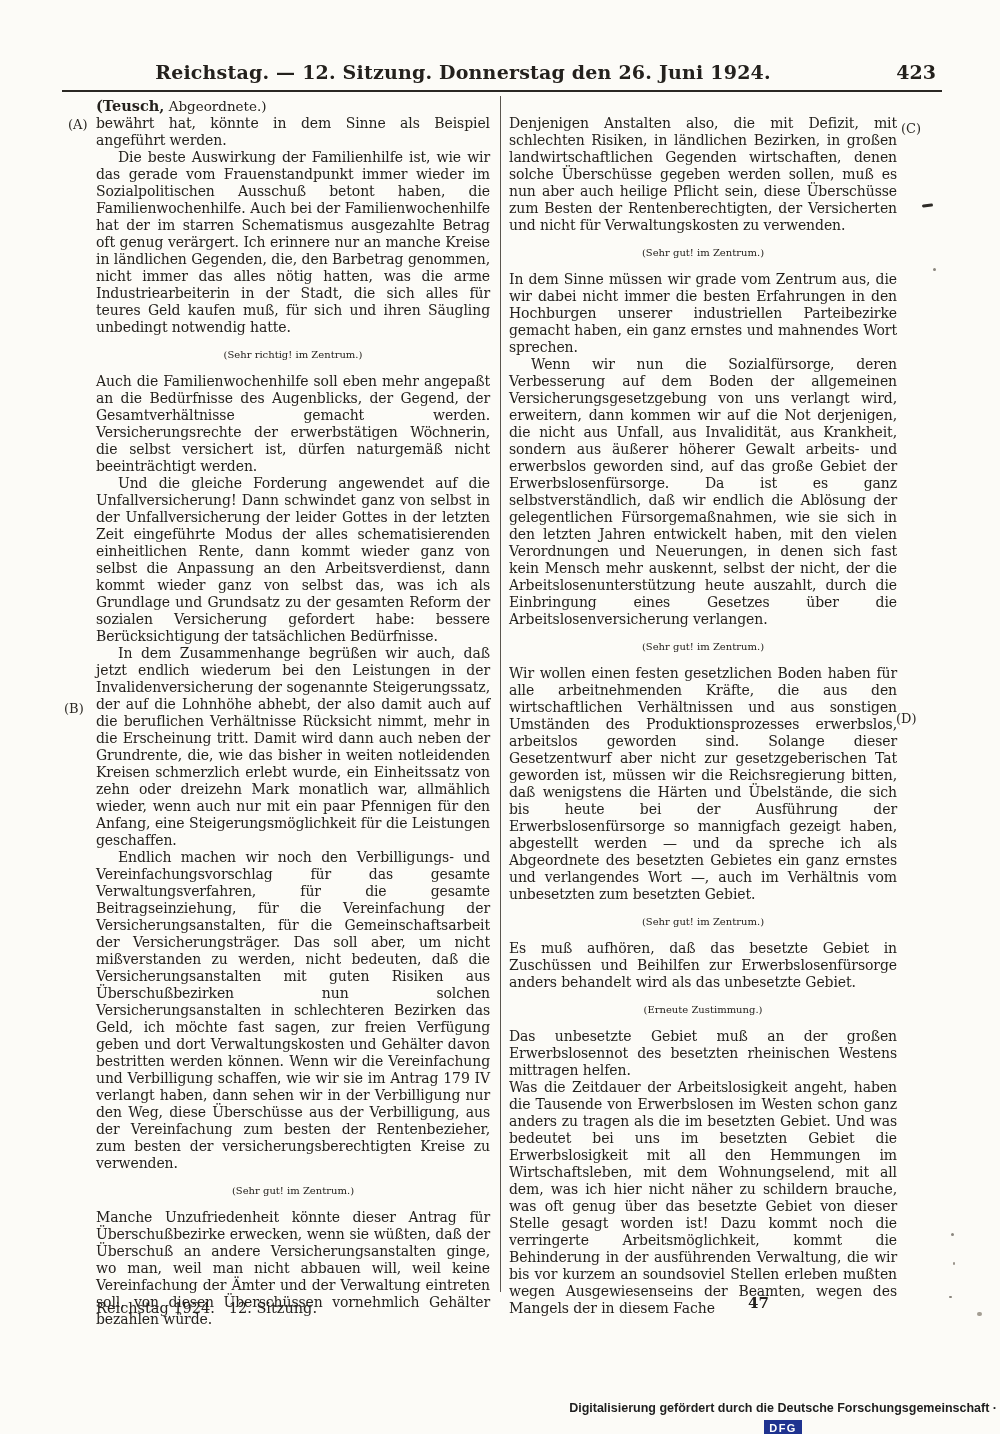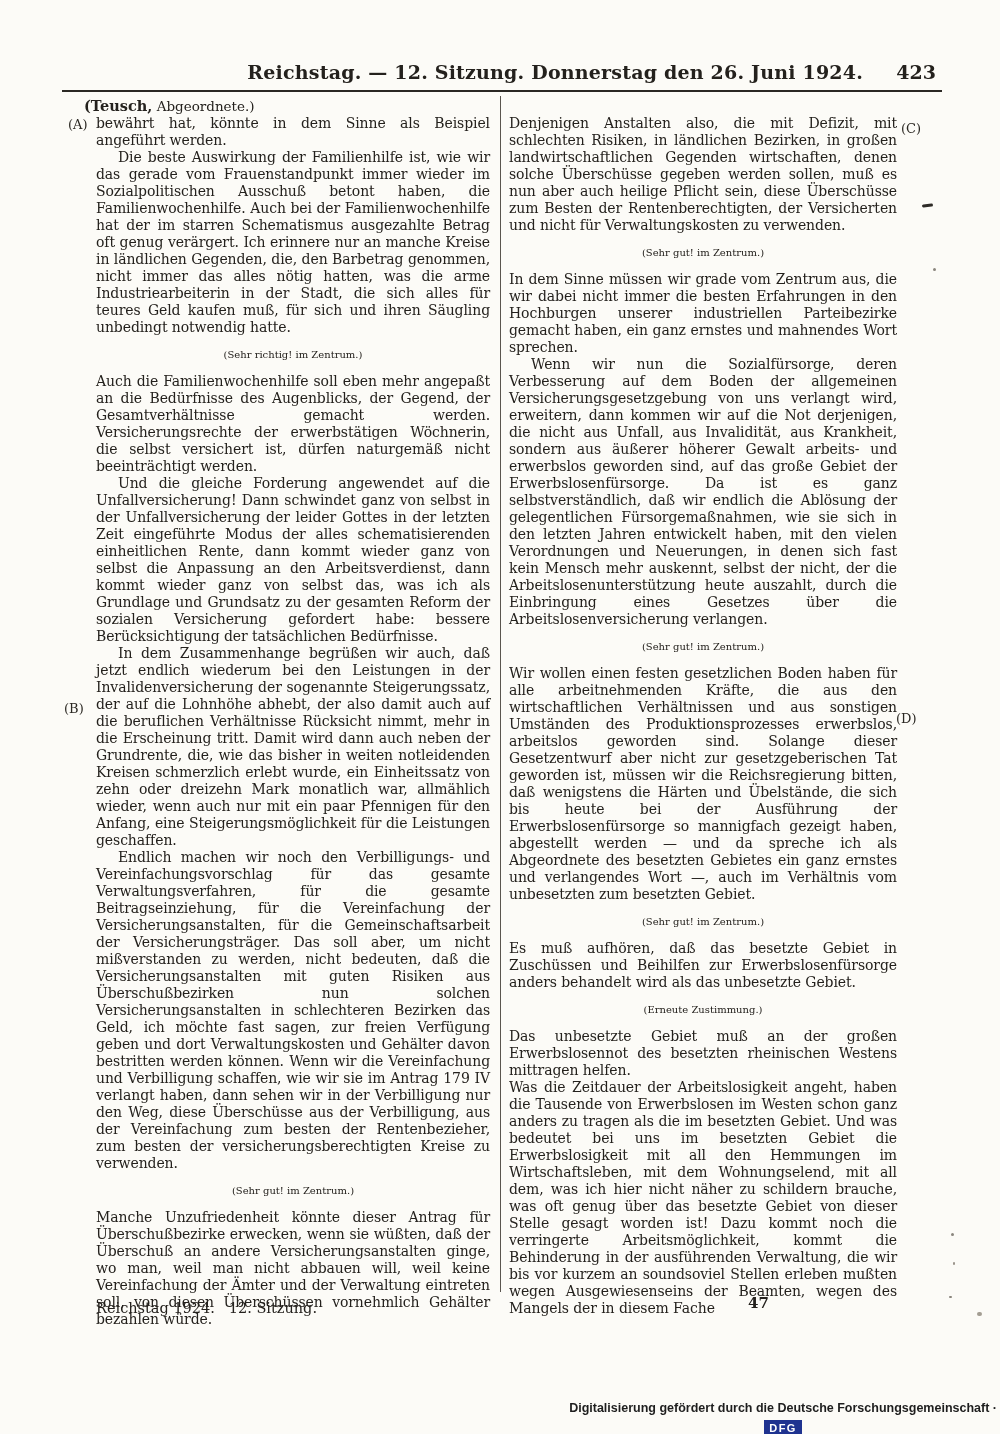--- a/index.html
+++ b/index.html
@@ -4,35 +4,35 @@
 <style>
   html,body { margin:0; padding:0; background:#ffffff; }
   .page {
     position:relative; width:1000px; height:1434px;
     background:#fcfbf7; overflow:hidden;
     font-family:"DejaVu Serif", serif; color:#24211d;
     -webkit-font-smoothing:antialiased;
   }
   .header-title {
     position:absolute; top:61px; left:63px; width:800px;
-    text-align:right; font-size:19px; font-weight:700; letter-spacing:.2px;
+    text-align:center; font-size:19px; font-weight:700; letter-spacing:.2px;
   }
   .page-number {
     position:absolute; top:61px; left:876px; width:60px;
     text-align:right; font-size:19px; font-weight:700;
   }
   .header-rule {
     position:absolute; top:90px; left:62px; width:880px; height:2px;
     background:#2b2824;
   }
   .col-divider {
     position:absolute; top:96px; left:500px; width:1px; height:1196px;
     background:#5a554e;
   }
-  .speaker-heading { position:absolute; top:97px; left:84px; font-size:13.5px; }
+  .speaker-heading { position:absolute; top:97px; left:96px; font-size:13.5px; }
   .speaker-name   { font-weight:700; font-size:14.5px; }
   .column { position:absolute; top:115px; }
   .column.left  { left:96px;  width:394px; }
   .column.right { left:509px; width:388px; }
   .para {
     font-size:14px; line-height:17px; text-align:justify;
     margin:0; letter-spacing:-.1px;
   }
   .para.indent { text-indent:22px; }
   .interjection {

